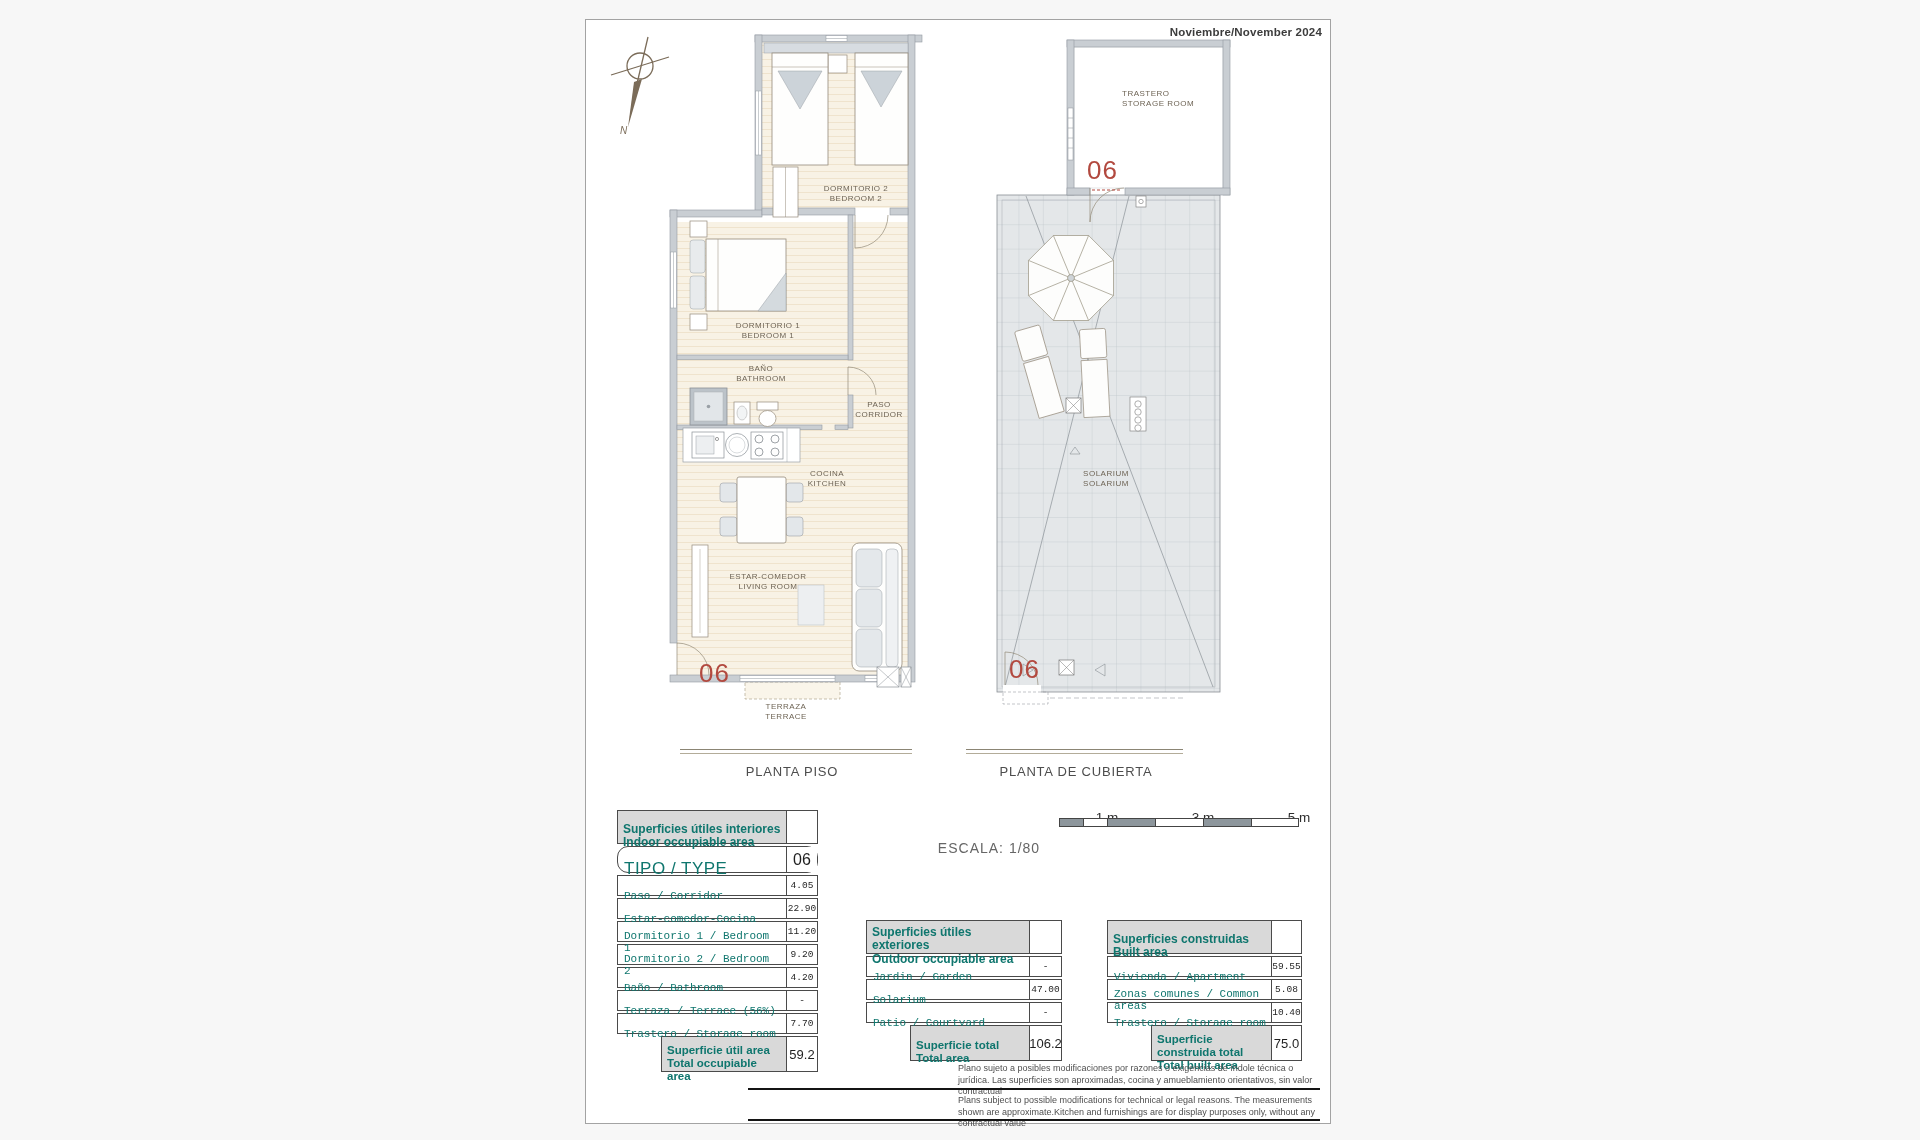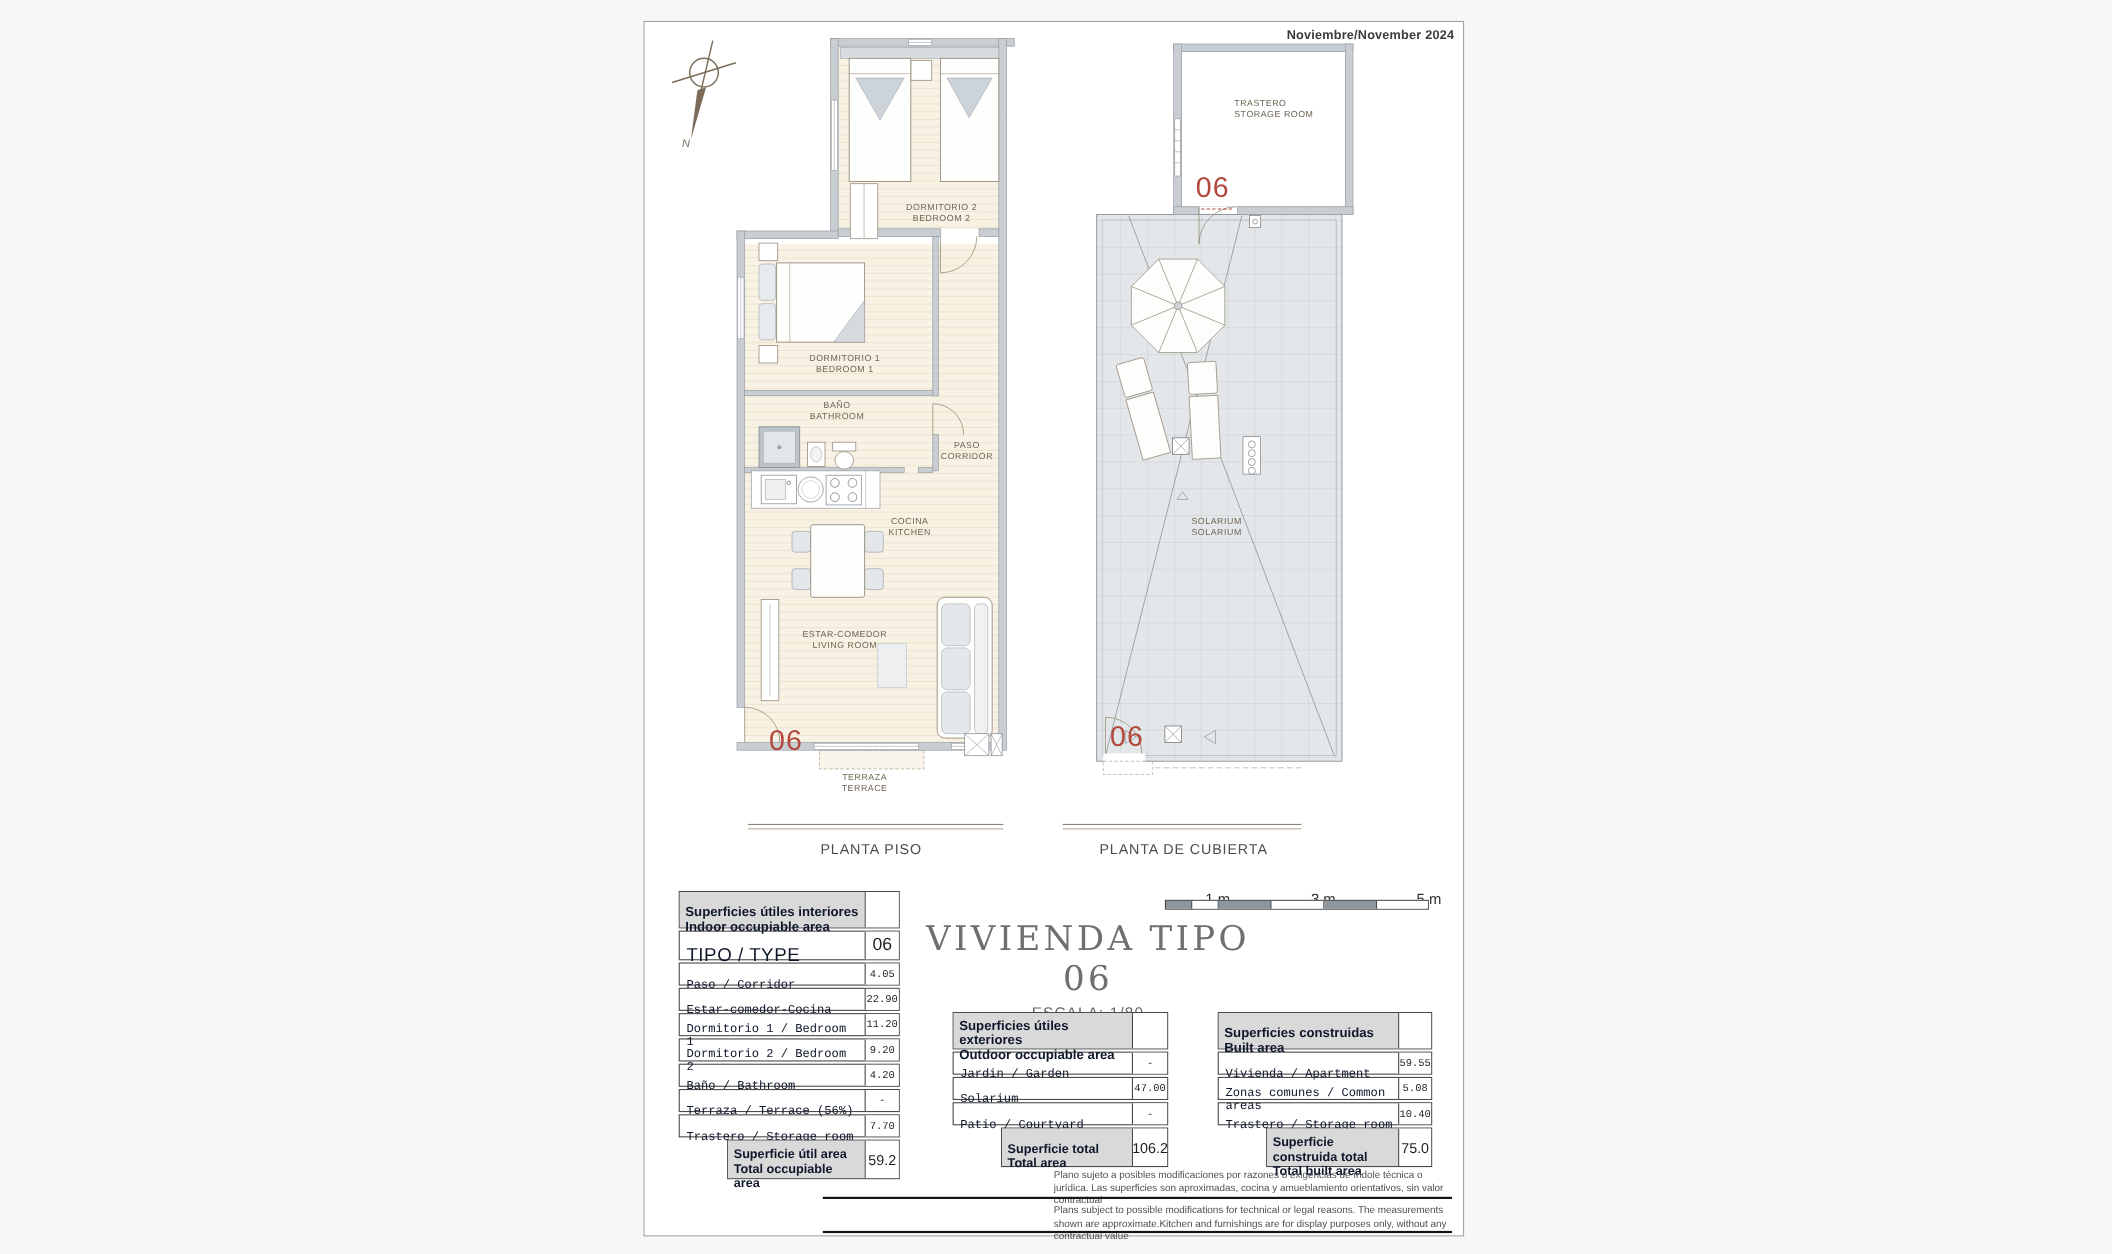--- a/index.html
+++ b/index.html
@@ -51,30 +51,30 @@
   .scalebar .seg{height:100%;border-right:1px solid #444;box-sizing:border-box;}
   .scalebar .seg:last-child{border-right:none;}
   
   .tbl{position:absolute;}
   .trow{
     display:flex;border:1px solid #4a4a4a;margin-bottom:2px;background:#fff;
     box-sizing:border-box;align-items:stretch;
   }
   .trow .lbl{
     flex:1;padding:20px 4px 2px 6px;display:flex;flex-direction:column;
-    justify-content:center;font-size:11px;color:#0f172a;
+    justify-content:center;font-size:11px;color:#0f766e;
   }
   .trow .lbl span{display:block;}
   .trow .val{
     width:30px;border-left:1px solid #4a4a4a;display:flex;align-items:center;
     justify-content:center;font-size:9.5px;color:#1f1f1f;background:#fff;flex:none;
   }
   .trow.hdr{height:34px;}
   .trow.hdr .lbl{background:#d9d9d9;font-weight:bold;font-size:12px;line-height:13.5px;padding-left:5px;}
-  .trow.typerow{height:27px;}
+  .trow.typerow{height:27px;border-radius:11px;}
   .trow.typerow .lbl{font-size:17px;letter-spacing:.5px;}
   .trow.typerow .val{font-size:16px;}
   .trow.data{height:21px;font-family:Liberation Mono, monospace;}
   .trow.total{height:36px;margin-left:44px;}
   .trow.total .lbl{background:#d9d9d9;font-weight:bold;font-size:11.5px;line-height:13px;padding-left:5px;}
   .trow.total .val{font-size:13px;}
   .vw31 .val{width:31px;}
   .vw29 .val{width:29px;}
   
   .disc{
@@ -356,21 +356,20 @@
     <div class="seg" style="width:24px;background:#8d969c"></div>
     <div class="seg" style="width:24px;background:#fff"></div>
     <div class="seg" style="width:48px;background:#8d969c"></div>
     <div class="seg" style="width:48px;background:#fff"></div>
     <div class="seg" style="width:48px;background:#8d969c"></div>
     <div class="seg" style="width:46px;background:#fff"></div>
   </div>
 </div>
 
 <div class="title-wrap">
-  <div class="main-title">VIVIENDA TIPO 06</div>
   <div class="scale-note">ESCALA: 1/80</div>
 </div>
 
 <div class="tbl" style="left:617px;top:810px;width:201px">
   <div class="trow hdr">
     <div class="lbl">
         <span>Superficies útiles interiores</span>
         <span>Indoor occupiable area</span>
       </div>
     <div class="val"></div>

